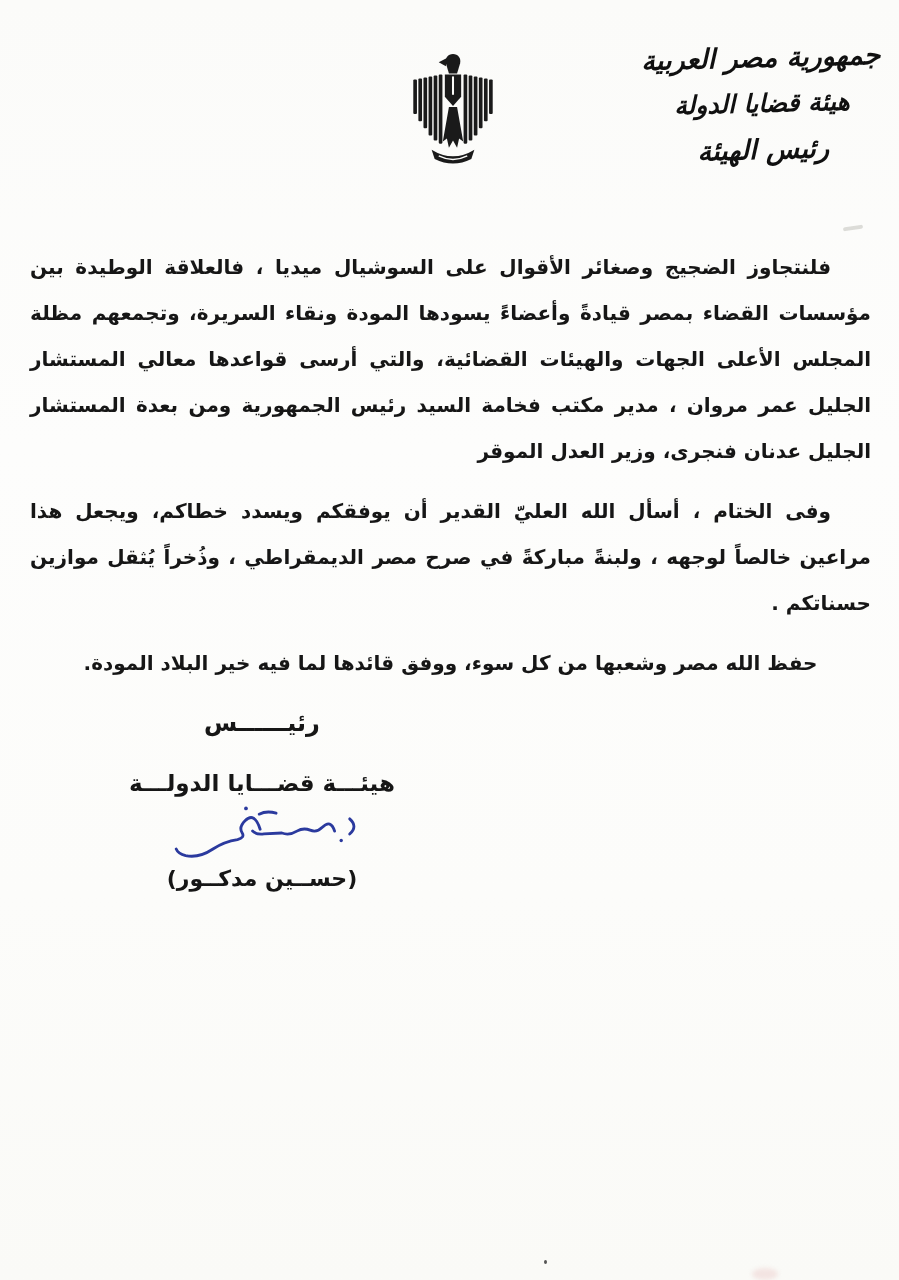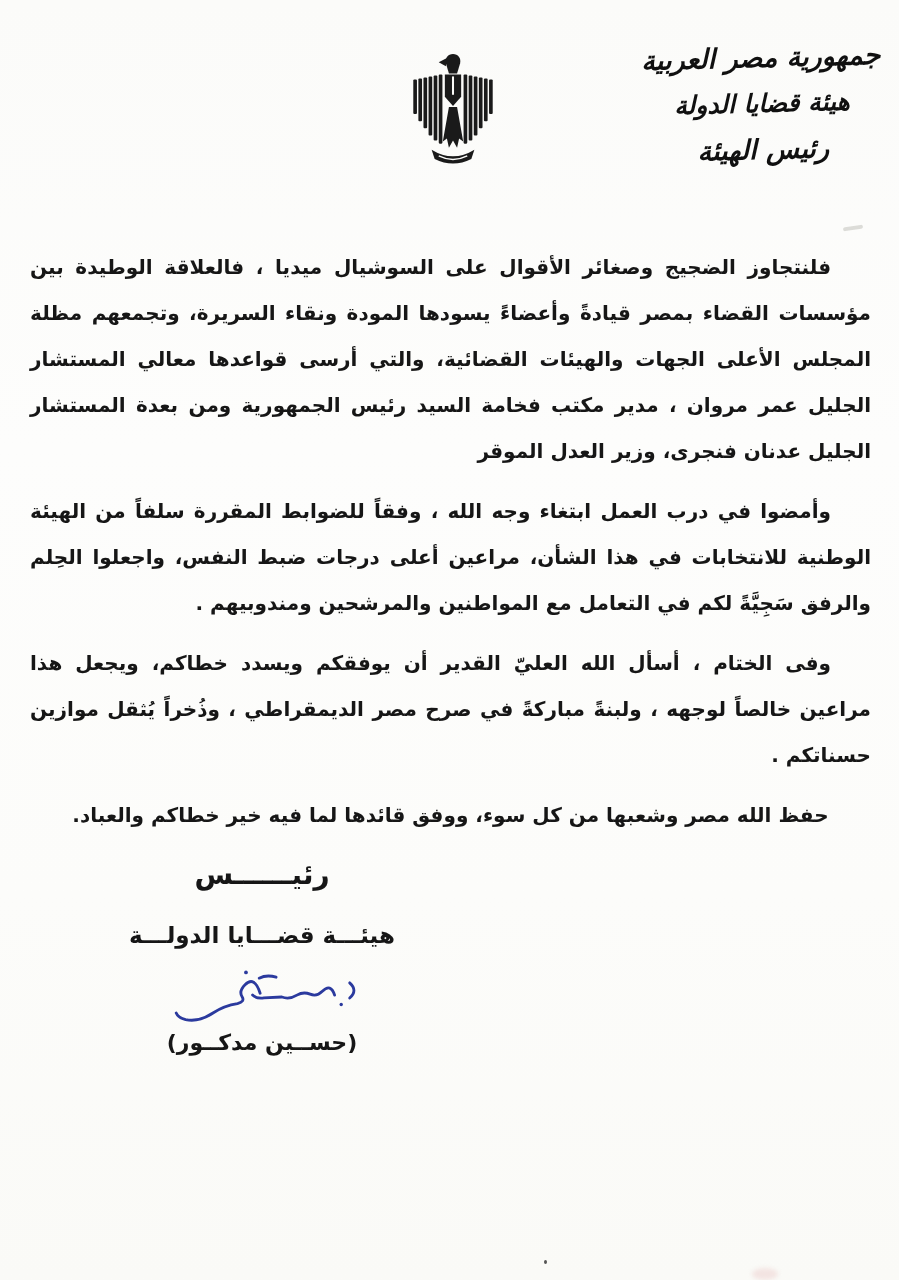--- a/index.html
+++ b/index.html
@@ -61,22 +61,22 @@
     margin: 6px 0 0 0 !important;
     font-size: 19px;
   }
   
   .signature-block {
     width: 320px;
     margin: 14px auto 0 72px;
     text-align: center;
     font-weight: bold;
   }
-  .sig-title-1 { font-size: 28px; margin-bottom: 14px; }
-  .sig-title-2 { font-size: 23px; margin-bottom: 12px; }
+  .sig-title-1 { font-size: 24px; margin-bottom: 14px; }
+  .sig-title-2 { font-size: 23px; margin-bottom: 0; }
   .sig-title-3 { font-size: 22px; margin-bottom: 0; }
   .sig-svg { display: block; margin: -6px auto -10px auto; width: 212px; height: 66px; }
   .sig-name { font-size: 22px; }
   
   .speck-1 {
     position: absolute; left: 843px; top: 226px; width: 20px; height: 4px;
     background: #dcdcd8; border-radius: 2px; transform: rotate(-8deg);
   }
   .speck-2 {
     position: absolute; left: 544px; top: 1260px; width: 3px; height: 4px;
@@ -127,23 +127,22 @@
     <div class="lh-line2">هيئة قضايا الدولة</div>
     <div class="lh-line3">رئيس الهيئة</div>
   </div>
 
   <div class="speck-1"></div>
   <div class="speck-2"></div>
   <div class="speck-3"></div>
 
   <div class="letter-body">
     <p>فلنتجاوز الضجيج وصغائر الأقوال على السوشيال ميديا ، فالعلاقة الوطيدة بين مؤسسات القضاء بمصر قيادةً وأعضاءً يسودها المودة ونقاء السريرة، وتجمعهم مظلة المجلس الأعلى الجهات والهيئات القضائية، والتي أرسى قواعدها معالي المستشار الجليل عمر مروان ، مدير مكتب فخامة السيد رئيس الجمهورية ومن بعدة المستشار الجليل عدنان فنجرى، وزير العدل الموقر</p>
-    <p>وأمضوا في درب العمل ابتغاء وجه الله ، وفقاً للضوابط المقررة سلفاً من الهيئة الوطنية للانتخابات في هذا الشأن، مراعين أعلى درجات ضبط النفس، واجعلوا الحِلم والرفق سَجِيَّةً لكم في التعامل مع المواطنين والمرشحين ومندوبيهم .</p>
     <p>وفى الختام ، أسأل الله العليّ القدير أن يوفقكم ويسدد خطاكم، ويجعل هذا مراعين خالصاً لوجهه ، ولبنةً مباركةً في صرح مصر الديمقراطي ، وذُخراً يُثقل موازين حسناتكم .</p>
-    <p class="closing-line-1">حفظ الله مصر وشعبها من كل سوء، ووفق قائدها لما فيه خير خطاكم والعباد.</p>
+    <p class="closing-line-1">حفظ الله مصر وشعبها من كل سوء، ووفق قائدها لما فيه خير البلاد المودة.</p>
 
     <div class="signature-block">
       <div class="sig-title-1">رئيــــــس</div>
       <div class="sig-title-2">هيئـــة قضـــايا الدولـــة</div>
       <svg class="sig-svg" viewBox="0 0 210 70" aria-label="د.حسين مدكور">
         <g stroke="#2b3a9e" fill="none" stroke-width="3" stroke-linecap="round" stroke-linejoin="round">
           <path d="M198 20 q9 8 0 16"></path>
           <circle cx="189" cy="43" r="1.8" fill="#2b3a9e" stroke="none"></circle>
           <path d="M182 33 q-4 -13 -13 -4 q-6 6 -13 3 q-7 -3 -14 1 q-8 5 -16 2 l-19 1 q-8 1 -12 -3"></path>
           <path d="M103 31 q-6 -19 -16 -9 q-7 7 -3 13 q3 5 -5 7 q-14 2 -26 10 q-15 10 -29 7 q-8 -2 -10 -7"></path>

